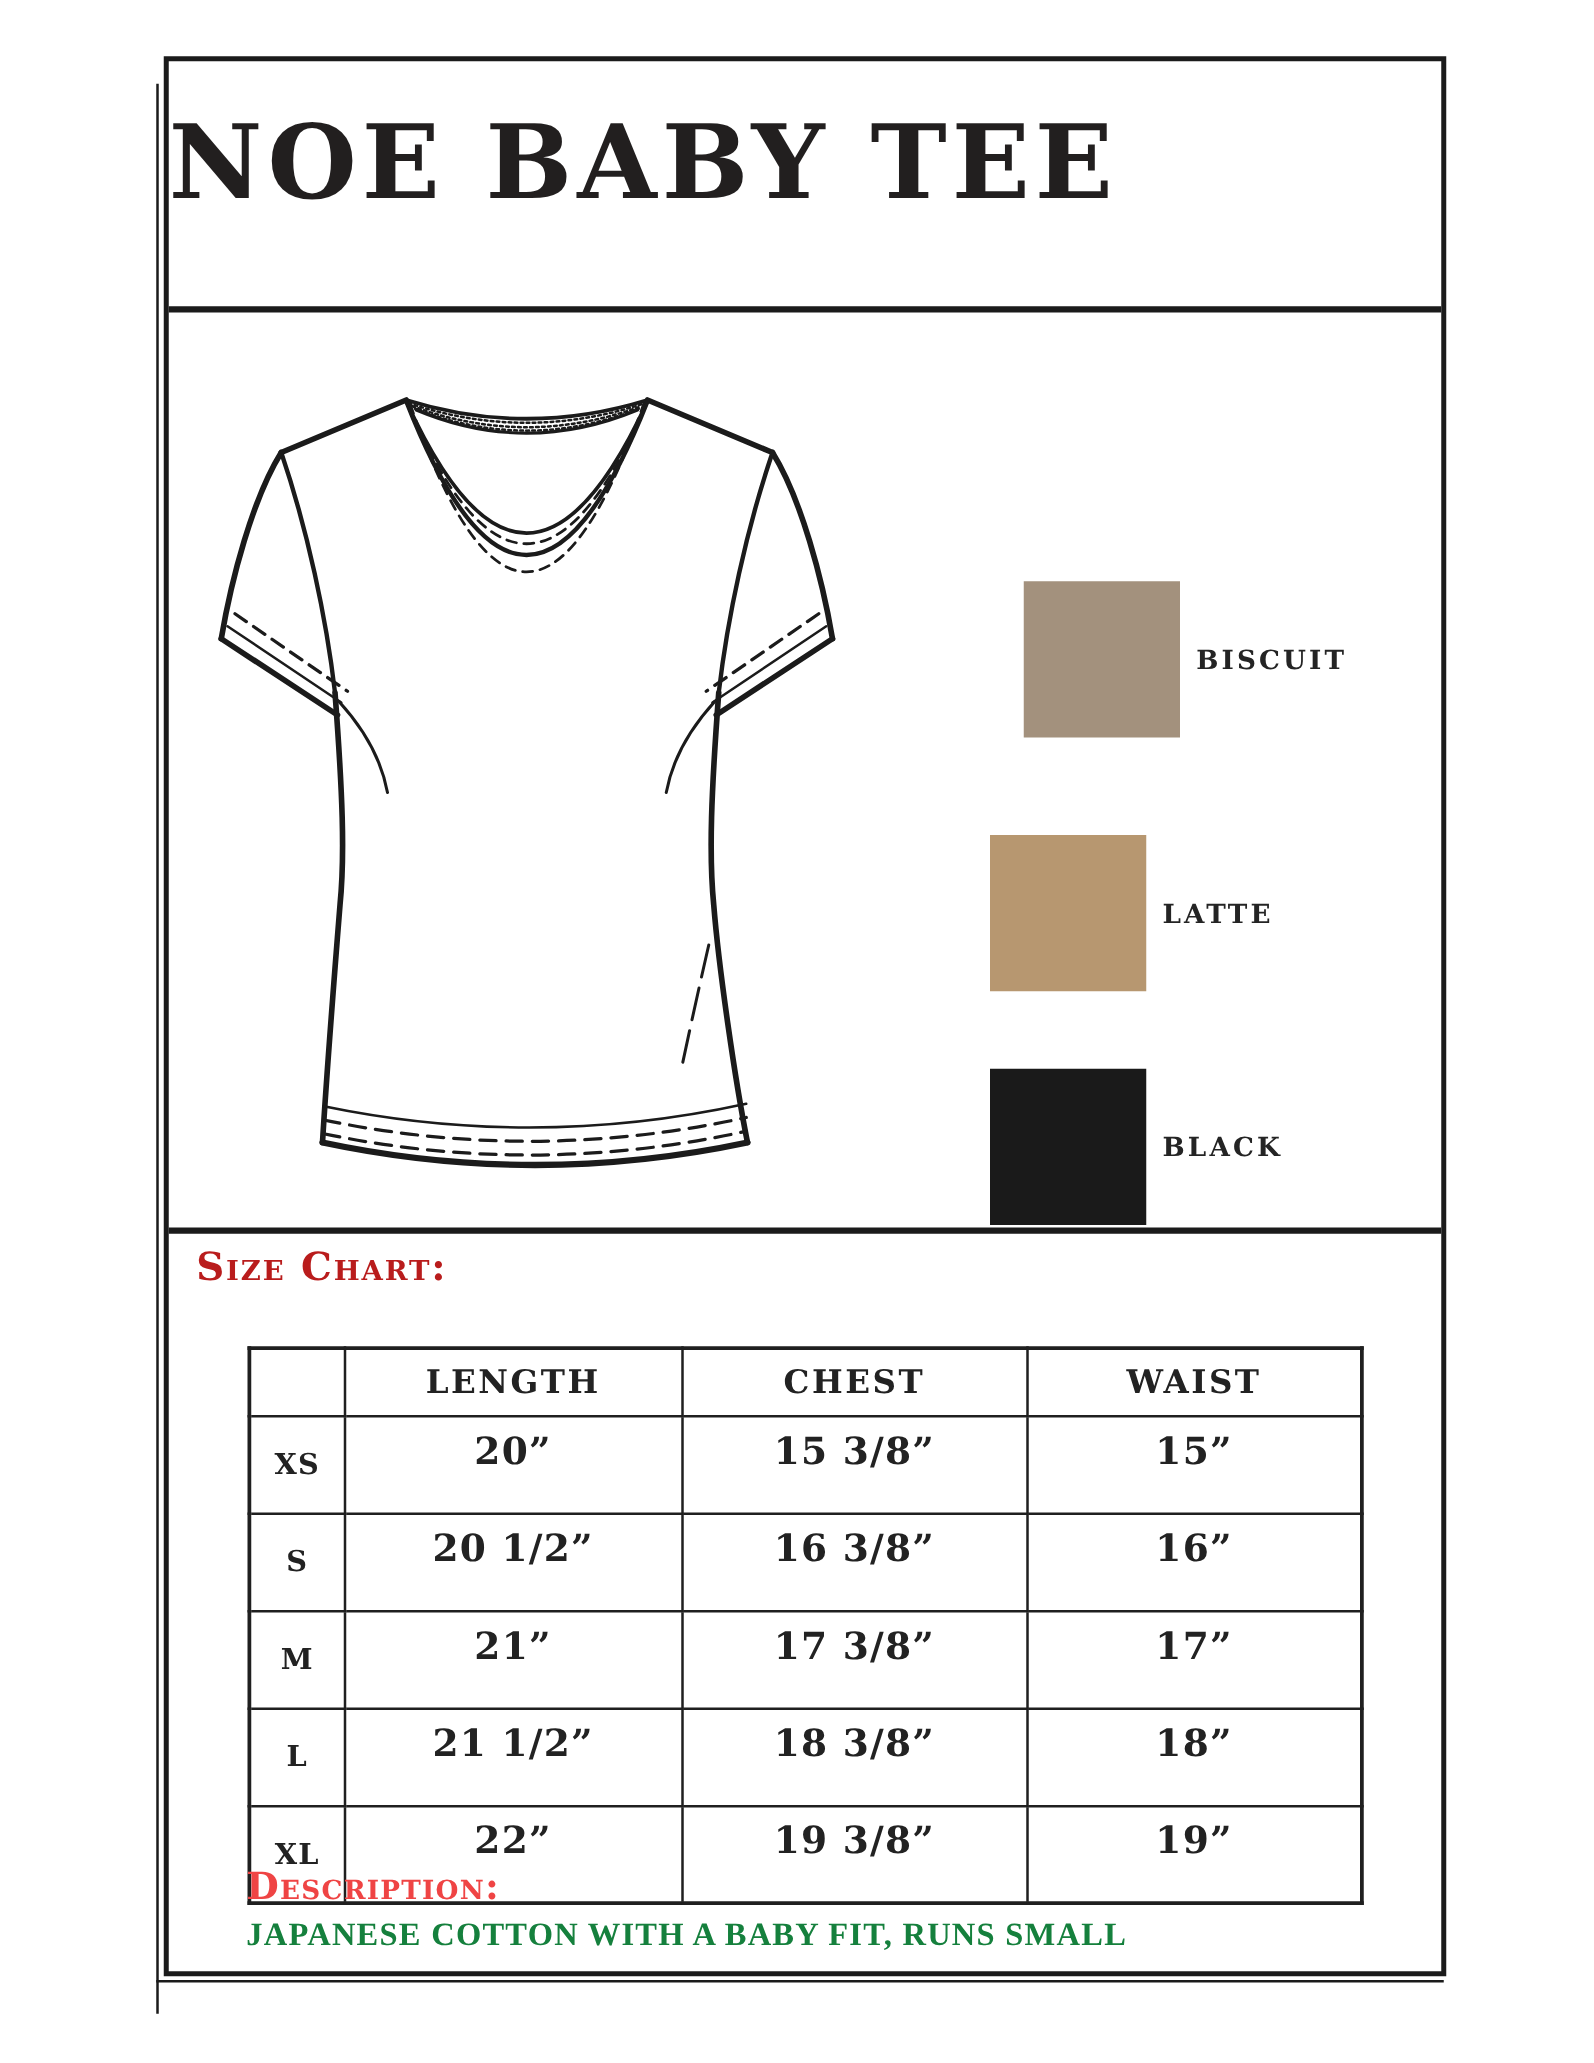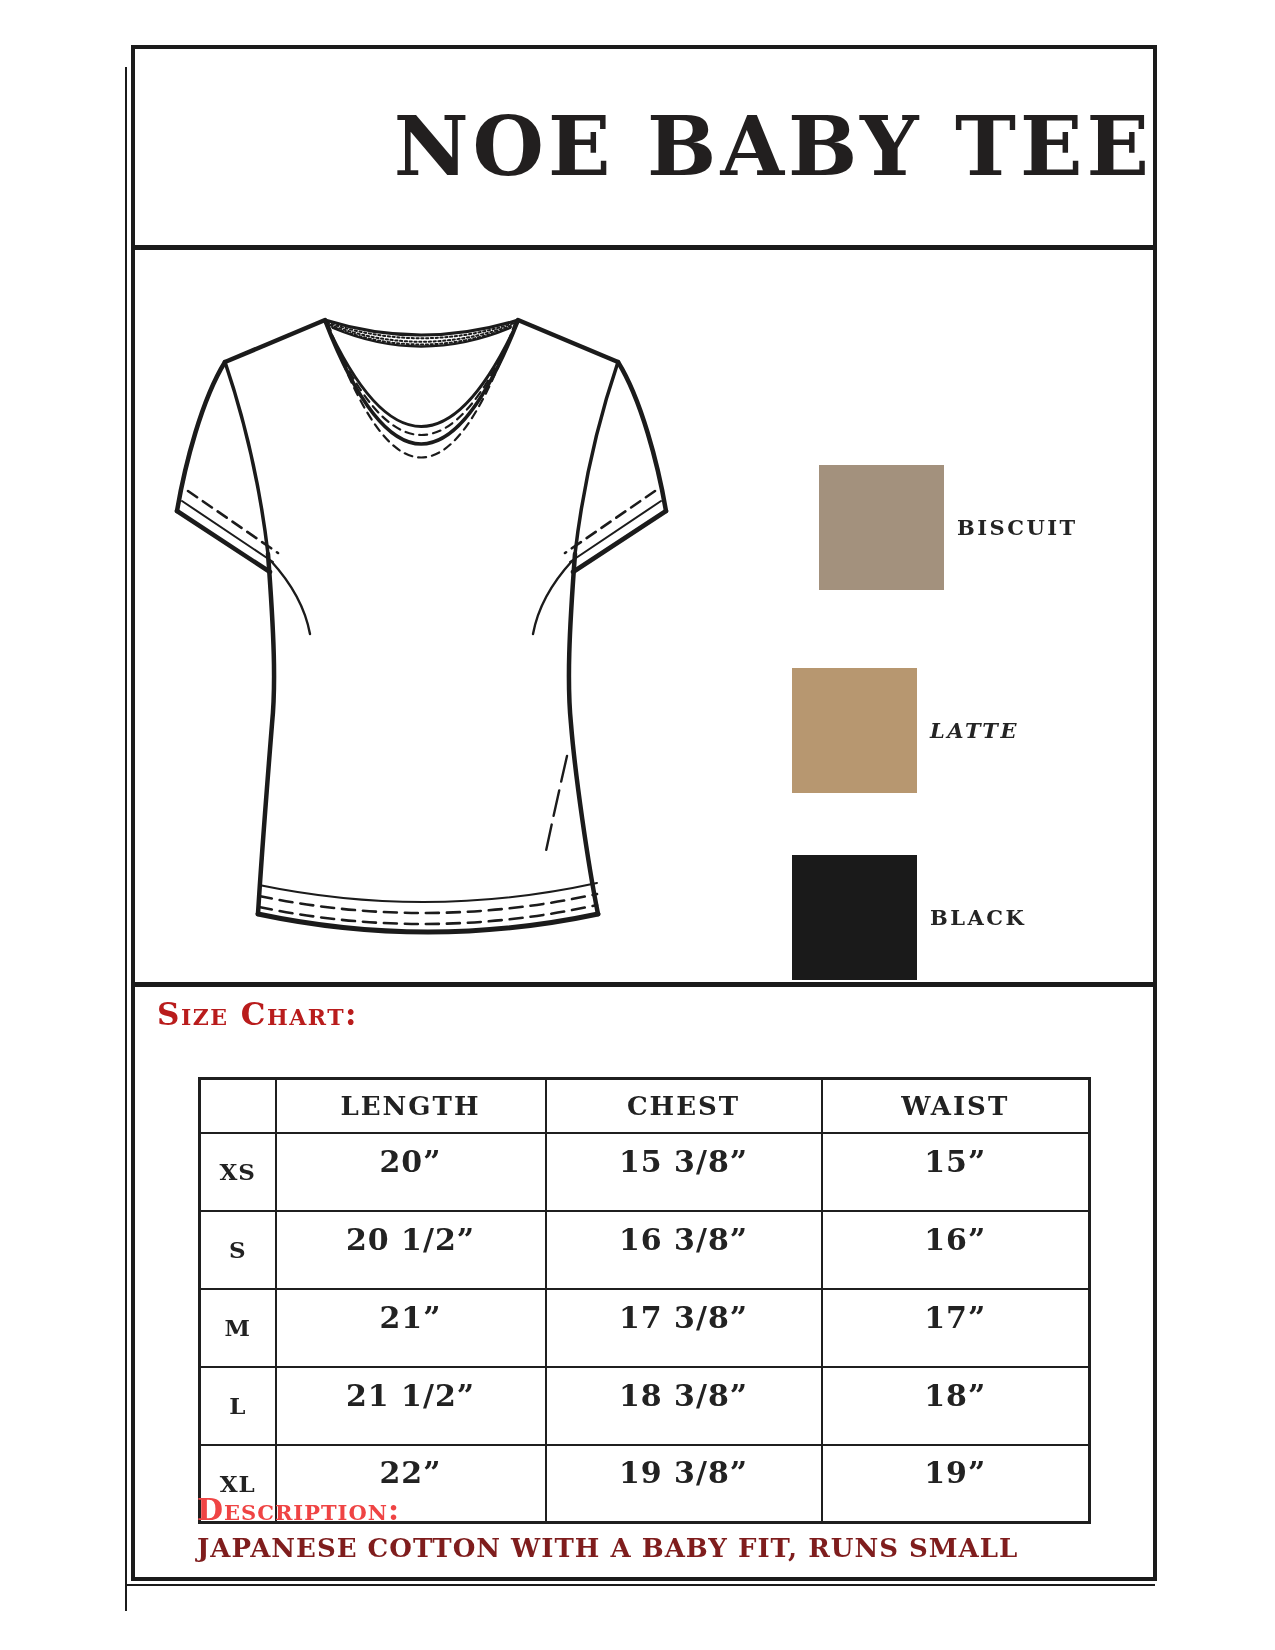--- a/index.html
+++ b/index.html
@@ -16,35 +16,35 @@
   .frame::before{
     content:"";position:absolute;left:-10px;top:18px;width:2px;height:calc(100% + 16px);
     background:#1b1b1b;
   }
   .frame::after{
     content:"";position:absolute;left:-10px;bottom:-9px;width:calc(100% + 12px);height:2px;
     background:#1b1b1b;
   }
   .title-section{position:absolute;left:0;top:0;width:100%;height:196px;}
   .product-title{
-    width:100%;text-align:right;padding-top:56px;
+    width:100%;text-align:left;padding-top:40px;
     font-size:82px;font-weight:bold;letter-spacing:4px;line-height:1;color:#221f1f;
   }
   .divider{position:absolute;left:0;width:100%;height:5px;background:#1b1b1b;}
   .divider.d1{top:196px;}
   .divider.d2{top:933px;}
 
   
   .tee-wrap{position:absolute;left:5px;top:255px;width:545px;height:660px;}
   .tee-wrap svg{width:100%;height:100%;}
 
   .swatch-row{position:absolute;left:657px;display:flex;align-items:center;}
   .swatch-row.r0{top:212px;}
   .swatch-row.r1{top:416px;padding-left:27px;}
-  .swatch-row.r2{top:619px;font-style:italic;}
+  .swatch-row.r2{top:619px;}
   .swatch-row.r3{top:806px;}
   .swatch{width:125px;height:125px;box-sizing:border-box;flex:0 0 auto;}
   .swatch.outlined{border:2px solid #1b1b1b;}
   .swatch-label{
     margin-left:13px;font-size:21px;font-weight:bold;letter-spacing:2.5px;color:#242424;
   }
 
   
   .size-chart-label{
     position:absolute;left:22px;top:947px;
@@ -66,21 +66,21 @@
   td.size-cell{font-size:23px;letter-spacing:1px;}
   td.val-cell{font-size:30px;letter-spacing:1px;padding-bottom:22px;}
   col.c-size{width:76px;}col.c-length{width:270px;}col.c-chest{width:276px;}col.c-waist{width:268px;}
 
   
   .description{position:absolute;left:62px;top:1443px;}
   .description-label{
     font-variant:small-caps;font-size:30px;font-weight:bold;letter-spacing:1px;color:#ef4444;
   }
   .description-text{
-    margin-top:6px;font-size:26px;font-weight:bold;letter-spacing:1px;color:#7f1d1d;
+    margin-top:6px;font-size:26px;font-weight:bold;letter-spacing:1px;color:#15803d;font-family:Liberation Serif, serif;
   }
 </style>
 </head>
 <body>
 
 <div class="frame">
 
   <div class="title-section">
     <div class="product-title">NOE BABY TEE</div>
   </div>

